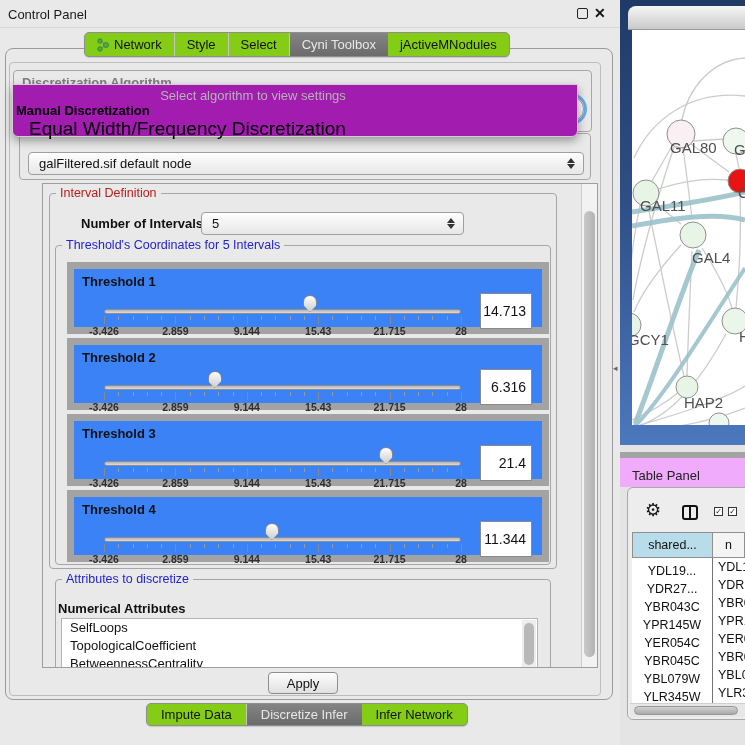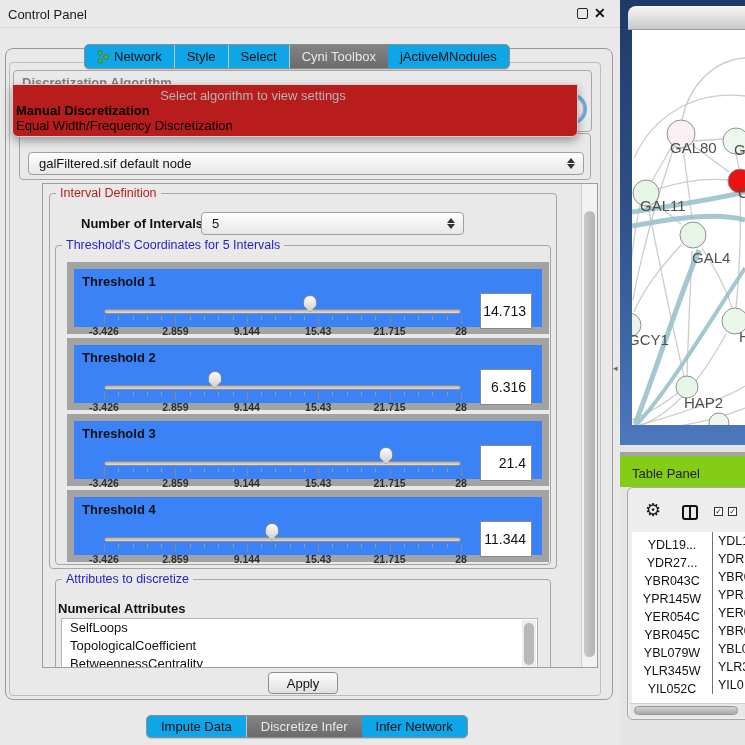--- a/index.html
+++ b/index.html
@@ -8,23 +8,23 @@
   #app *{box-sizing:border-box;}
 
   
   .left-panel{position:absolute;left:0;top:0;width:620px;height:745px;background:#e9e9e9;}
   .titlebar{position:absolute;left:0;top:0;width:620px;height:28px;background:#e9e9e9;
             border-bottom:1px solid #d6d6d6;}
   .titlebar .title{position:absolute;left:8px;top:7px;font-size:13px;color:#1a1a1a;}
   .float-ic{position:absolute;left:577px;top:8px;width:11px;height:11px;border:1.5px solid #222;border-radius:2px;}
   .close-ic{position:absolute;left:594px;top:5px;font-size:14px;font-weight:bold;color:#111;}
 
-  .tabstrip{position:absolute;display:flex;background:#0ea5e9;border:1px solid #8e8e8e;
+  .tabstrip{position:absolute;display:flex;background:#84cc16;border:1px solid #8e8e8e;
             border-radius:5px;overflow:hidden;height:25px;align-items:stretch;
-            box-shadow:0 1px 1px rgba(0,0,0,.15);margin-top:12px;}
+            box-shadow:0 1px 1px rgba(0,0,0,.15);}
   .tabstrip .tab{display:flex;align-items:center;gap:5px;padding:0 12px;font-size:13px;
                  color:#111;border-right:1px solid #c6c6c6;white-space:nowrap;}
   .tabstrip .tab:last-child{border-right:none;}
   .tabstrip .tab.sel{background:linear-gradient(#848484,#6b6b6b);color:#e8e8e8;border-right:none;}
   .top-tabs{left:84px;top:32px;}
   .bottom-tabs{left:146px;top:703px;height:23px;}
   .bottom-tabs .tab{padding:0 14px;}
 
   .outer-pane{position:absolute;left:5px;top:48px;width:608px;height:652px;
               border:1px solid #9a9a9a;border-radius:8px;background:#e9e9e9;}
@@ -35,26 +35,26 @@
   .chip{position:absolute;top:-8px;background:#e9e9e9;padding:0 4px;font-size:12.5px;line-height:15px;white-space:nowrap;}
   .chip.green{color:#b91c1c;}
   .chip.blue{color:#2323cc;}
 
   .disc-group{left:13px;top:70px;width:579px;height:62px;}
   .disc-label{position:absolute;left:22px;top:75px;font-size:13px;font-weight:bold;color:#7d7d7d;z-index:2;}
   .algo-combo{position:absolute;left:21px;top:96px;width:563px;height:26px;border-radius:13px;
               background:linear-gradient(#ffffff,#e8e8e8);border:1px solid #9f9f9f;
               box-shadow:0 0 0 3px rgba(92,163,232,.9);z-index:3;}
 
-  .popup{position:absolute;left:12px;top:84px;width:566px;height:53px;background:#b91c1c;
+  .popup{position:absolute;left:12px;top:84px;width:566px;height:53px;background:#a21caf;
          border:1px solid #cfcfcf;border-radius:0 0 6px 6px;z-index:10;
          box-shadow:0 4px 10px rgba(0,0,0,.35);}
   .popup .ph{position:absolute;left:0;top:3px;width:480px;text-align:center;font-size:13px;color:#b4b4b4;}
   .popup .opt0{position:absolute;left:3px;top:18px;font-size:13px;font-weight:bold;color:#000;}
-  .popup .opt1{position:absolute;left:3px;top:33px;font-size:13px;color:#000;text-align:right;}
+  .popup .opt1{position:absolute;left:16px;top:33px;font-size:19px;color:#000;text-align:right;}
 
   .td-group{left:19px;top:133px;width:572px;height:47px;}
   .combo{position:absolute;background:linear-gradient(#fefefe,#e7e7e7);border:1px solid #9f9f9f;
          border-radius:4px;font-size:13px;color:#111;}
   .combo .ctext{position:absolute;left:10px;top:3px;white-space:nowrap;}
   .stepper{position:absolute;right:7px;top:4px;width:9px;}
   .stepper i{display:block;width:0;height:0;border-left:4px solid transparent;border-right:4px solid transparent;margin:1px 0;}
   .stepper .up{border-bottom:5px solid #333;}
   .stepper .dn{border-top:5px solid #333;}
   .td-combo{left:8px;top:18px;width:556px;height:23px;}
@@ -101,21 +101,21 @@
   .divider-arrow{position:absolute;left:613px;top:363px;font-size:9px;color:#666;}
 
   
   .blue-frame{position:absolute;left:620px;top:0;width:125px;height:445px;
               background:linear-gradient(180deg,#1f3a66 0%,#2e4f86 45%,#4c78be 100%);}
   .mac-titlebar{position:absolute;left:628px;top:6px;width:117px;height:24px;border-radius:8px 0 0 0;
                 background:linear-gradient(#f7f7f7,#c9c9c9);border-bottom:1px solid #9a9a9a;}
   .net-canvas{position:absolute;left:632px;top:30px;width:113px;height:395px;background:#ffffff;}
   .net-svg{position:absolute;left:0;top:0;}
 
-  .tp-header{position:absolute;left:620px;top:452px;width:125px;height:35px;background:#84cc16;border-top:4px solid #a3a3a3;}
+  .tp-header{position:absolute;left:620px;top:452px;width:125px;height:35px;background:#f0abfc;border-top:6px solid #a3a3a3;}
   .tp-header .t{position:absolute;left:12px;top:10px;font-size:13px;color:#222;}
   .tp-panel{position:absolute;left:627px;top:487px;width:121px;height:233px;border:1px solid #a8a8a8;
             border-radius:6px 0 0 6px;background:#ededed;}
   .gear{position:absolute;left:645px;top:501px;font-size:18px;color:#1a1a1a;line-height:18px;}
   .col-ic{position:absolute;left:682px;top:505px;width:16px;height:15px;border:2px solid #111;border-radius:3px;}
   .col-ic i{position:absolute;left:5px;top:0;width:2px;height:11px;background:#111;}
   .cb{position:absolute;top:507px;width:9px;height:9px;border:1px solid #333;background:#fff;font-size:8px;line-height:8px;text-align:center;}
   .cb1{left:714px;} .cb2{left:728px;}
 
   .tp-table{position:absolute;left:632px;top:532px;width:113px;height:171px;overflow:hidden;background:#fff;}
@@ -372,20 +372,24 @@
   </div>
   <div class="tp-panel"></div>
   <div class="gear">⚙</div>
   <div class="col-ic">
       <i></i>
     </div>
   <div class="cb cb1">✓</div>
   <div class="cb cb2">✓</div>
 
   <div class="tp-table">
+    <div class="tp-head">
+      <div class="h1">shared...</div>
+      <div class="h2">n</div>
+    </div>
     <div class="tp-row">
         <div class="c1">YDL19...</div>
         <div class="c2">YDL1</div>
       </div>
     <div class="tp-row">
         <div class="c1">YDR27...</div>
         <div class="c2">YDR2</div>
       </div>
     <div class="tp-row">
         <div class="c1">YBR043C</div>

